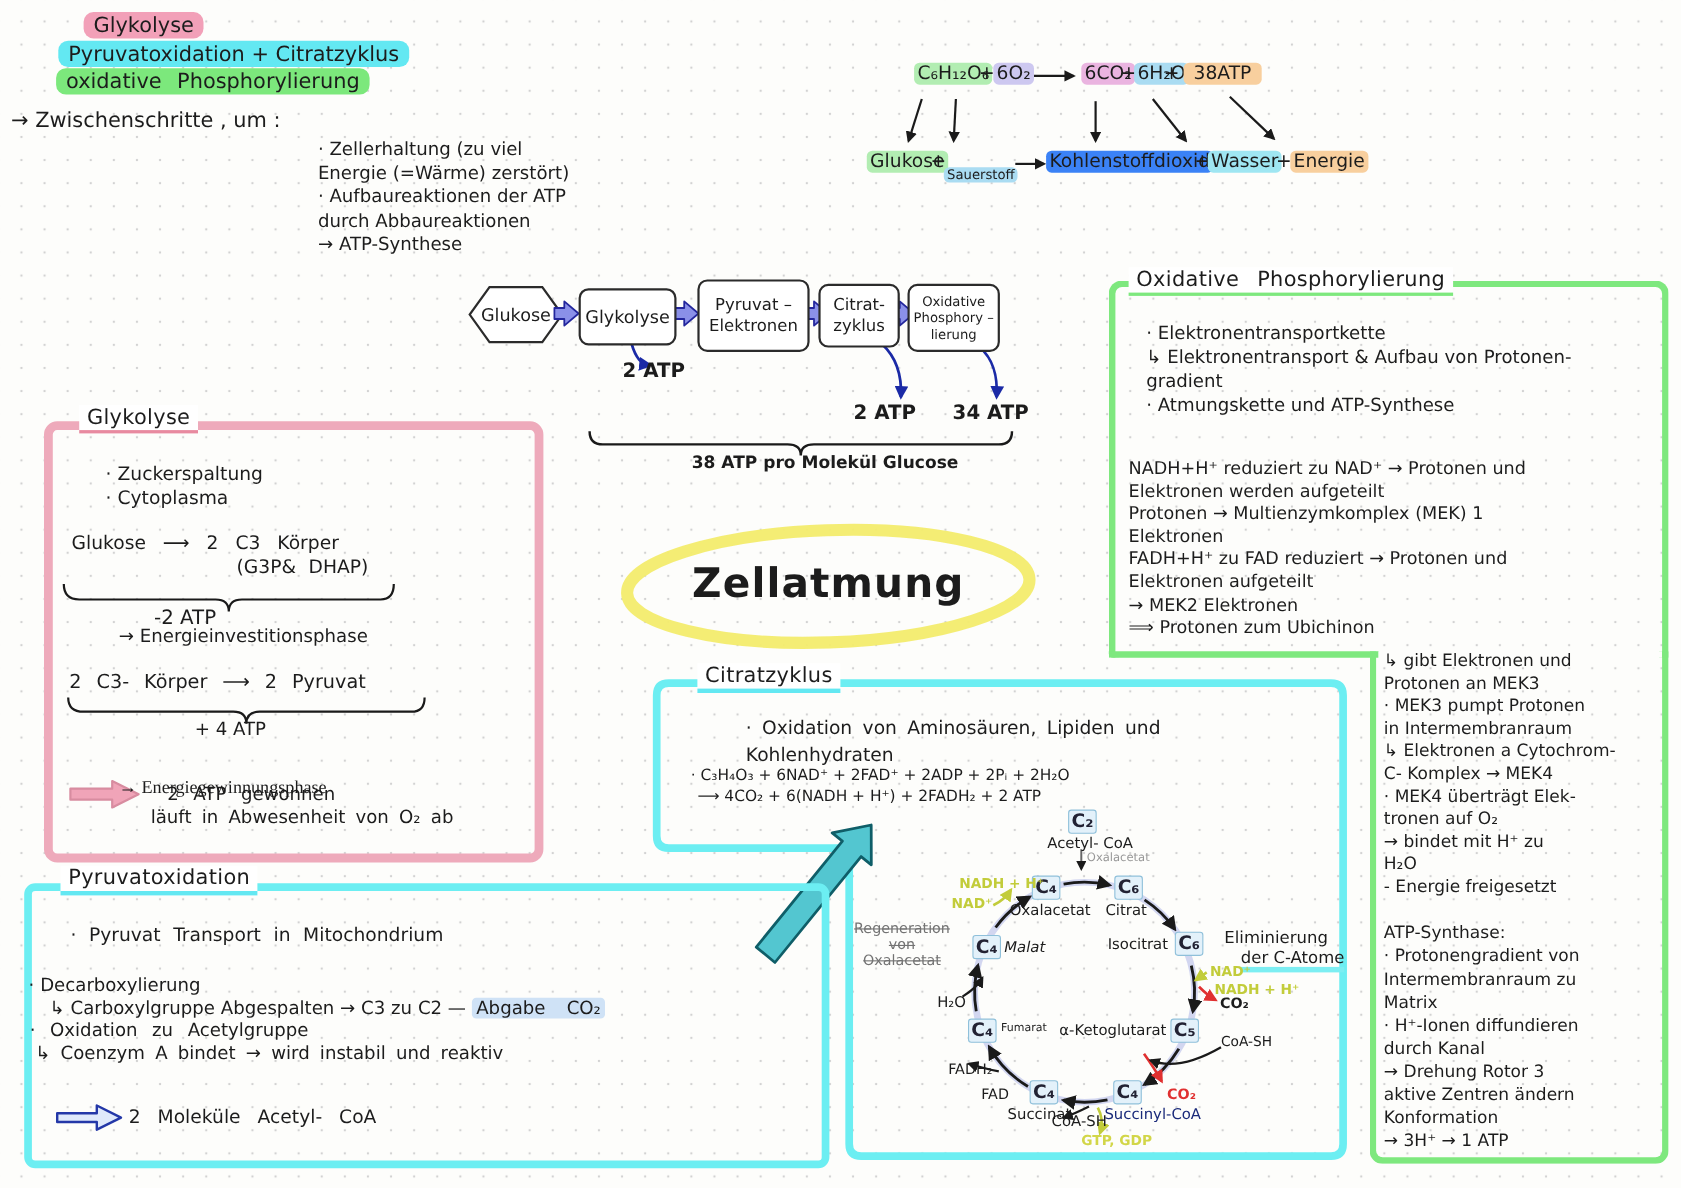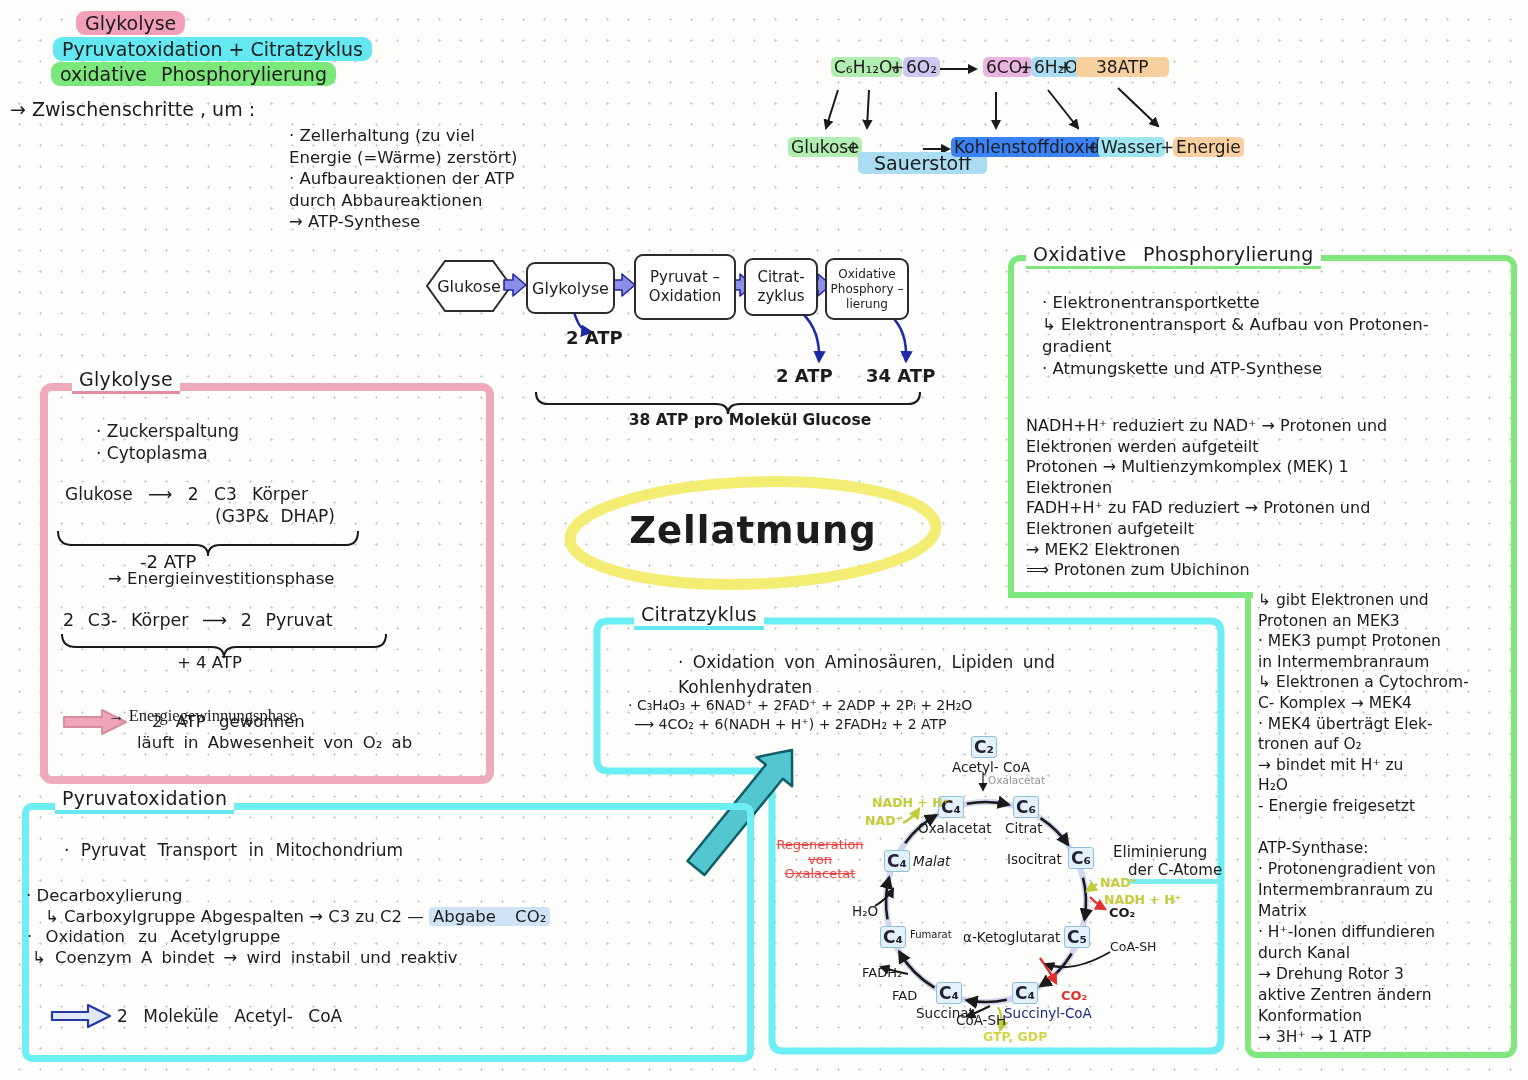--- a/index.html
+++ b/index.html
@@ -128,35 +128,35 @@
 durch Abbaureaktionen
 → ATP-Synthese</div>
 
 <span class="abs" style="left:831px;top:57px;font-size:17px;background:#b2edb2;border-radius:5px;padding:0 3px;">C₆H₁₂O₆</span>
 <span class="abs" style="left:890px;top:57px;font-size:17px;">+</span>
 <span class="abs" style="left:903px;top:57px;font-size:17px;background:#cdc8f0;border-radius:5px;padding:0 3px;">6O₂</span>
 <span class="abs" style="left:983px;top:57px;font-size:17px;background:#eab4e0;border-radius:5px;padding:0 3px;">6CO₂</span>
 <span class="abs" style="left:1019px;top:57px;font-size:17px;">+</span>
 <span class="abs" style="left:1031px;top:57px;font-size:17px;background:#aadcf2;border-radius:5px;padding:0 3px;">6H₂O</span>
 <span class="abs" style="left:1058px;top:57px;font-size:17px;">+</span>
-<span class="abs" style="left:1076px;top:57px;font-size:17px;background:#f8cf9e;border-radius:5px;padding:0 20px;">38ATP</span>
+<span class="abs" style="left:1076px;top:57px;font-size:17px;background:#f8cf9e;border-radius:5px;padding:0 9px;">38ATP</span>
 
 <span class="abs" style="left:788px;top:137px;font-size:17px;background:#b2edb2;border-radius:5px;padding:0 3px;">Glukose</span>
 <span class="abs" style="left:846px;top:137px;font-size:17px;">+</span>
-<span class="abs" style="left:858px;top:152px;font-size:19px;background:#aadcf2;border-radius:5px;padding:0 16px;">Sauerstoff</span>
+<span class="abs" style="left:858px;top:152px;font-size:12px;background:#aadcf2;border-radius:5px;padding:0 3px;">Sauerstoff</span>
 <span class="abs" style="left:951px;top:137px;font-size:17px;background:#3b82f6;border-radius:5px;padding:0 3px;">Kohlenstoffdioxid</span>
 <span class="abs" style="left:1086px;top:137px;font-size:17px;">+</span>
 <span class="abs" style="left:1098px;top:137px;font-size:17px;background:#9fe6f2;border-radius:5px;padding:0 3px;">Wasser</span>
 <span class="abs" style="left:1160px;top:137px;font-size:17px;">+</span>
 <span class="abs" style="left:1173px;top:137px;font-size:17px;background:#f8cf9e;border-radius:5px;padding:0 3px;">Energie</span>
 
 <div class="abs" style="left:427px;top:262px;width:84px;height:48px;display:flex;align-items:center;justify-content:center;font-size:16px;">Glukose</div>
 <div class="abs fbox" style="left:526px;top:262px;width:85px;height:48px;font-size:16px;">Glykolyse</div>
 <div class="abs fbox pre" style="left:634px;top:254px;width:98px;height:62px;font-size:15px;line-height:19px;">Pyruvat –
-Oxidation</div>
+Elektronen</div>
 <div class="abs fbox pre" style="left:744px;top:258px;width:70px;height:54px;font-size:15px;line-height:19px;">Citrat-
 zyklus</div>
 <div class="abs fbox pre" style="left:825px;top:258px;width:80px;height:58px;font-size:12px;line-height:15px;">Oxidative
 Phosphory –
 lierung</div>
 <div class="abs" style="left:566px;top:327px;font-size:18px;font-weight:600;">2 ATP</div>
 <div class="abs" style="left:776px;top:365px;font-size:18px;font-weight:600;">2 ATP</div>
 <div class="abs" style="left:866px;top:365px;font-size:18px;font-weight:600;">34 ATP</div>
 <div class="abs" style="left:610px;top:411px;width:280px;text-align:center;font-size:15.5px;font-weight:600;">38 ATP pro Molekül Glucose</div>
 
@@ -243,21 +243,21 @@
 <div class="abs" style="left:910px;top:929px;font-size:10px;">Fumarat</div>
 <div class="abs cbox" style="left:1064px;top:926px;">C₅</div>
 <div class="abs" style="left:963px;top:929px;font-size:13.5px;">α-Ketoglutarat</div>
 <div class="abs cbox" style="left:936px;top:982px;">C₄</div>
 <div class="abs" style="left:916px;top:1005px;font-size:13.5px;">Succinat</div>
 <div class="abs cbox" style="left:1012px;top:982px;">C₄</div>
 <div class="abs" style="left:1004px;top:1005px;font-size:13.5px;color:#1a2a7a;font-weight:500;">Succinyl-CoA</div>
 
 <div class="abs ylabel" style="left:872px;top:795px;font-size:12.5px;">NADH + H⁺</div>
 <div class="abs ylabel" style="left:865px;top:813px;font-size:12.5px;">NAD⁺</div>
-<div class="abs pre" style="left:770px;top:838px;width:100px;text-align:center;font-size:13px;line-height:14.5px;color:#ef4444;text-decoration:line-through;font-weight:500;">Regeneration
+<div class="abs pre" style="left:770px;top:838px;width:100px;text-align:center;font-size:13px;line-height:14.5px;color:#737373;text-decoration:line-through;font-weight:500;">Regeneration
 von
 Oxalacetat</div>
 <div class="abs" style="left:1113px;top:843px;font-size:15px;">Eliminierung</div>
 <div class="abs" style="left:1128px;top:861px;font-size:15px;border-bottom:5px solid #7ceef2;">der C-Atome</div>
 <div class="abs ylabel" style="left:1100px;top:875px;font-size:12.5px;">NAD⁺</div>
 <div class="abs ylabel" style="left:1104px;top:892px;font-size:12.5px;">NADH + H⁺</div>
 <div class="abs" style="left:1109px;top:905px;font-size:13px;font-weight:600;">CO₂</div>
 <div class="abs" style="left:852px;top:903px;font-size:13.5px;">H₂O</div>
 <div class="abs" style="left:1110px;top:939px;font-size:12.5px;">CoA-SH</div>
 <div class="abs" style="left:1061px;top:988px;font-size:13px;color:#e03030;font-weight:600;">CO₂</div>

